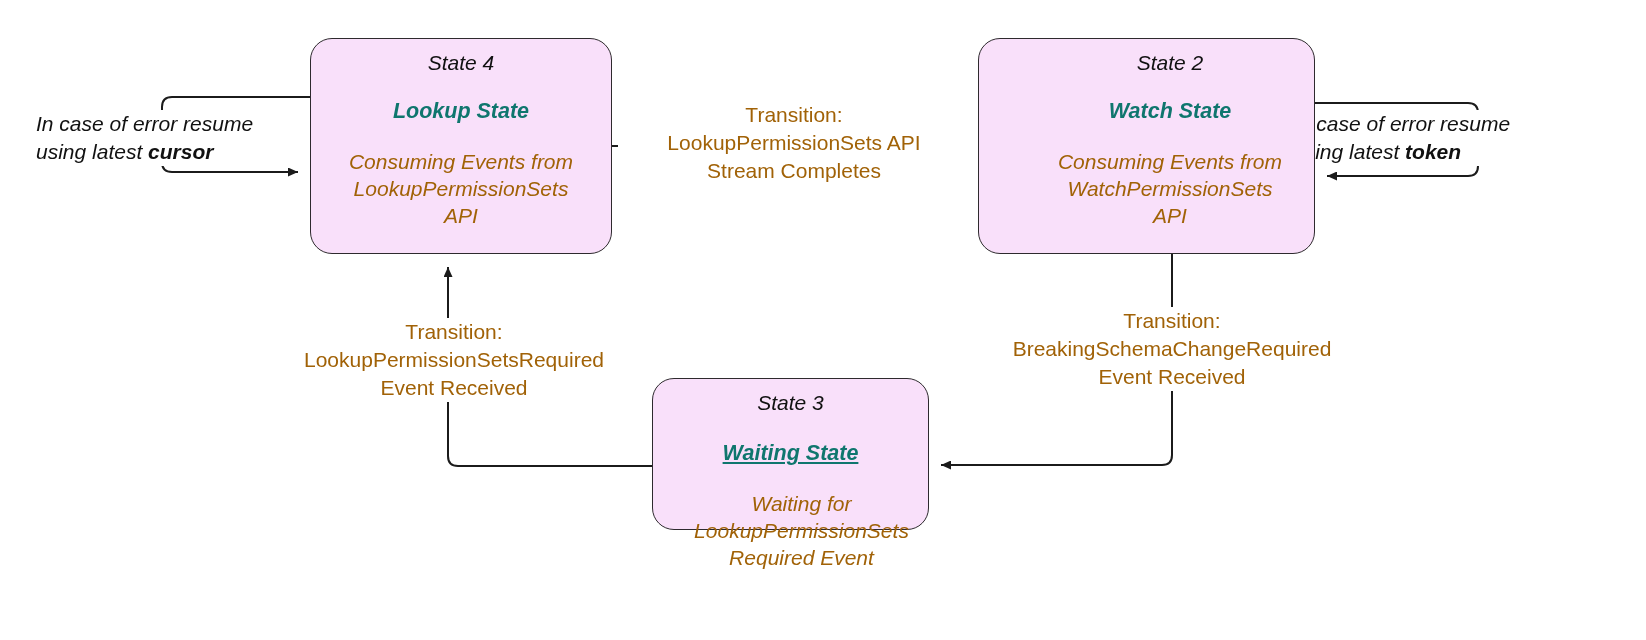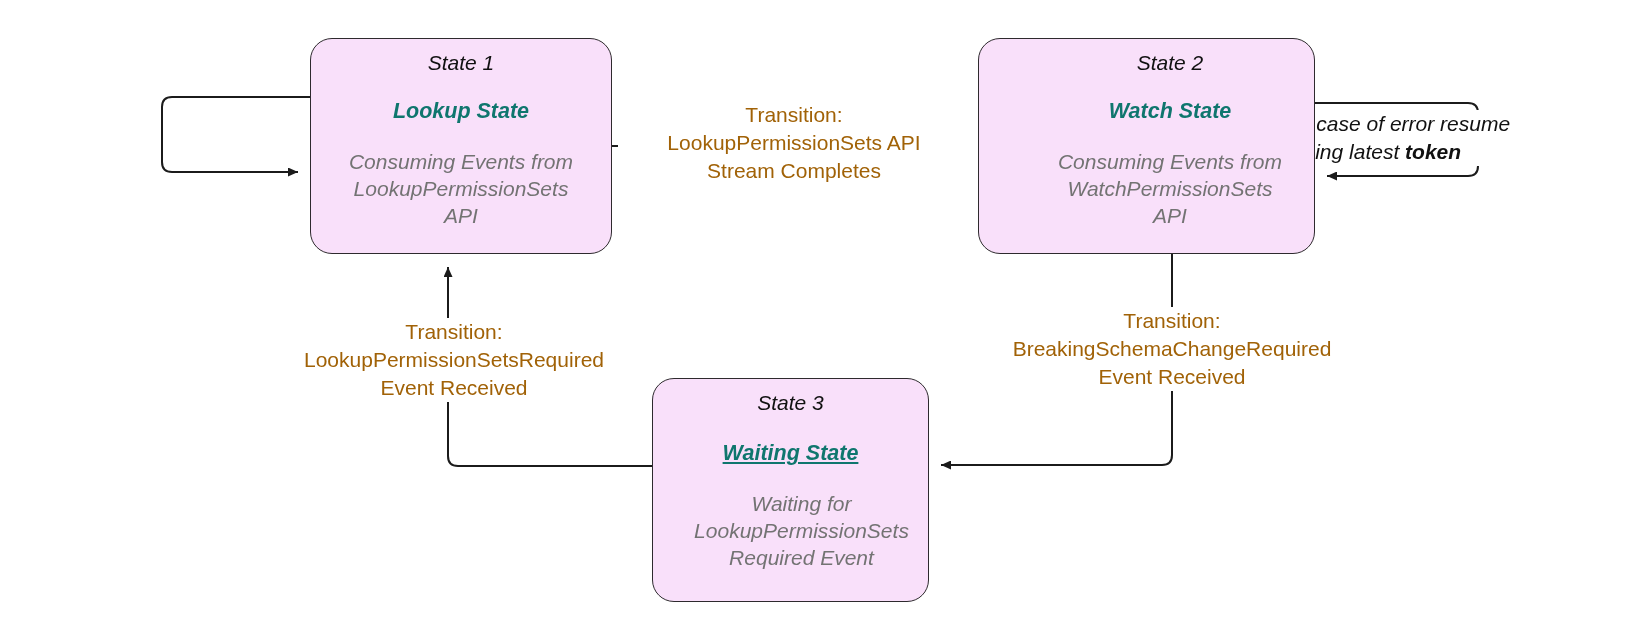--- a/index.html
+++ b/index.html
@@ -46,27 +46,27 @@
   .state-name {
     font-style: italic;
     font-weight: bold;
     font-size: 21.5px;
     color: #0f766e;
     line-height: 1.15;
   }
   .state-desc {
     font-style: italic;
     font-size: 21px;
-    color: #737373;
+    color: #a16207;
     line-height: 1.30;
     white-space: pre-line;
   }
   #state-1 { left: 310px; top: 38px;  width: 302px; height: 216px; }
   #state-2 { left: 978px; top: 38px;  width: 337px; height: 216px; padding-left: 47px; }
-  #state-3 { left: 652px; top: 378px; width: 277px; height: 224px; }
+  #state-3 { left: 652px; top: 378px; width: 277px; height: 152px; }
   #state-1 .state-id, #state-2 .state-id { margin-top: 12px; }
   #state-3 .state-id { margin-top: 12px; }
   #state-1 .state-name, #state-2 .state-name { margin-top: 24px; }
   #state-3 .state-name { margin-top: 26px; text-decoration: underline; }
   #state-1 .state-desc, #state-2 .state-desc { margin-top: 24px; }
   #state-3 .state-desc { margin-top: 24px; margin-left: 22px; }
 
   .edge-label {
     position: absolute;
     font-size: 21px;
@@ -121,21 +121,21 @@
     <g>
       <path d="M310,97 L172,97 Q162,97 162,107 L162,162 Q162,172 172,172 L298,172" stroke="#1b1b1b" stroke-width="2" fill="none" marker-end="url(#arrowhead)"></path>
     </g>
 
     <g>
       <path d="M1315,103 L1468,103 Q1478,103 1478,113 L1478,166 Q1478,176 1468,176 L1327,176" stroke="#1b1b1b" stroke-width="2" fill="none" marker-end="url(#arrowhead)"></path>
     </g>
   </svg>
 
   <div class="state-box" id="state-1">
-    <div class="state-id">State 1</div>
+    <div class="state-id">State 4</div>
     <div class="state-name">Lookup State</div>
     <div class="state-desc">Consuming Events from
 LookupPermissionSets
 API</div>
   </div>
 
   <div class="state-box" id="state-2">
     <div class="state-id">State 2</div>
     <div class="state-name">Watch State</div>
     <div class="state-desc">Consuming Events from
@@ -154,18 +154,22 @@
   <div class="edge-label" id="label-1to2">Transition:
 LookupPermissionSets API
 Stream Completes</div>
   <div class="edge-label" id="label-2to3">Transition:
 BreakingSchemaChangeRequired
 Event Received</div>
   <div class="edge-label" id="label-3to1">Transition:
 LookupPermissionSetsRequired
 Event Received</div>
 
+  <div class="loop-label" id="loop-label-left">
+    <span style="white-space:pre-line;">In case of error resume
+using latest </span><b>cursor</b>
+  </div>
   <div class="loop-label" id="loop-label-right">
     <span style="white-space:pre-line;">In case of error resume
 using latest </span><b>token</b>
   </div>
 
 </div>
 
 </body></html>

